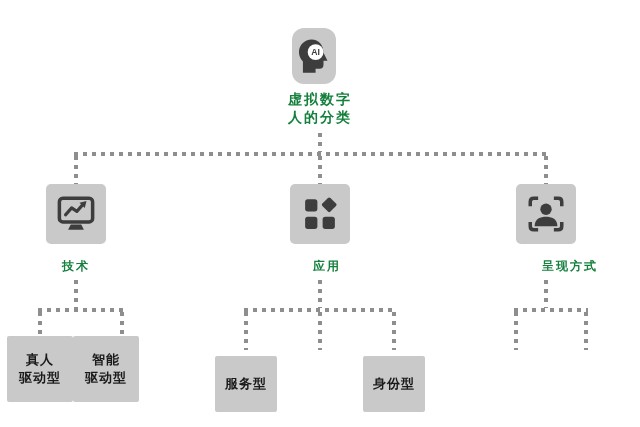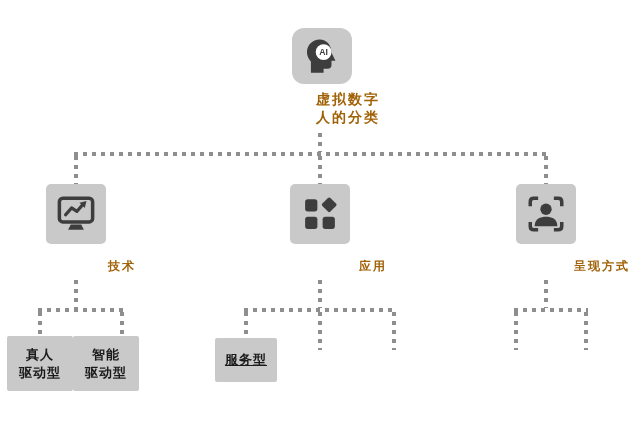--- a/index.html
+++ b/index.html
@@ -27,50 +27,50 @@
     background-image: repeating-linear-gradient(to right, #8e8e8e 0 4px, transparent 4px 9px);
   }
   
   .icon-box {
     position: absolute;
     background: #c9c9c9;
     display: flex;
     align-items: center;
     justify-content: center;
   }
-  .root-icon { left: 292px; top: 28px; width: 60px; height: 56px; border-radius: 12px; }
+  .root-icon { left: 292px; top: 28px; width: 44px; height: 56px; border-radius: 12px; }
   .branch-icon-box { top: 184px; width: 60px; height: 60px; border-radius: 5px; }
   
   .label {
     position: absolute;
-    text-align: right;
+    text-align: center;
     font-weight: bold;
     white-space: pre-line;
-    color: #a16207;
+    color: #15803d;
   }
   .root-label { left: 260px; top: 90px; width: 120px; font-size: 14px; line-height: 18px; letter-spacing: 2px; }
   .branch-label { top: 258px; width: 120px; font-size: 12px; letter-spacing: 2px; }
   
   .child-box {
     position: absolute;
     background: #c9c9c9;
     display: flex;
     align-items: center;
     justify-content: center;
     text-align: center;
     font-weight: bold;
     font-size: 13px;
     line-height: 18px;
     letter-spacing: 1px;
     white-space: pre-line;
     color: #1a1a1a;
     border-radius: 2px;
   }
-  .box-2line { width: 66px; height: 55px; top: 336px; }
-  .box-1line { width: 62px; height: 44px; top: 338px; text-decoration: underline; }
+  .box-2line { width: 66px; height: 66px; top: 336px; }
+  .box-1line { width: 62px; height: 56px; top: 356px; }
   svg { display: block; }
 </style>
 </head>
 <body>
 
 <div class="canvas">
 
   <div class="dot-v" style="left:318px;top:133px;height:19px"></div>
   <div class="dot-h" style="left:74px;top:152px;width:474px"></div>
   <div class="dot-v" style="left:74px;top:156px;height:28px"></div>
@@ -120,20 +120,21 @@
   <div class="icon-box branch-icon-box" style="left:290px">
     <svg width="42" height="42" viewBox="0 0 48 48">
       <rect x="7" y="7" width="14" height="14" rx="3" fill="#3d3d3d"></rect>
       <rect x="7" y="27" width="14" height="14" rx="3" fill="#3d3d3d"></rect>
       <rect x="27" y="27" width="14" height="14" rx="3" fill="#3d3d3d"></rect>
       <rect x="28" y="7" width="13" height="13" rx="2" fill="#3d3d3d" transform="rotate(45 34.5 13.5)"></rect>
     </svg>
   </div>
   <div class="label branch-label" style="left:267px">应用</div>
   <div class="child-box box-1line" style="left:215px">服务型</div>
+  <div class="child-box box-1line" style="left:363px">身份型</div>
 
   <div class="icon-box branch-icon-box" style="left:516px">
     <svg width="42" height="42" viewBox="0 0 48 48">
       <path d="M6 15 V10 q0-4 4-4 h5" fill="none" stroke="#3d3d3d" stroke-width="4"></path>
       <path d="M33 6 h5 q4 0 4 4 v5" fill="none" stroke="#3d3d3d" stroke-width="4"></path>
       <path d="M42 33 v5 q0 4-4 4 h-5" fill="none" stroke="#3d3d3d" stroke-width="4"></path>
       <path d="M15 42 h-5 q-4 0-4-4 v-5" fill="none" stroke="#3d3d3d" stroke-width="4"></path>
       <circle cx="24" cy="18.5" r="6.5" fill="#3d3d3d"></circle>
       <path d="M11 38 c0-9 7-11 13-11 s13 2 13 11 z" fill="#3d3d3d"></path>
     </svg>

